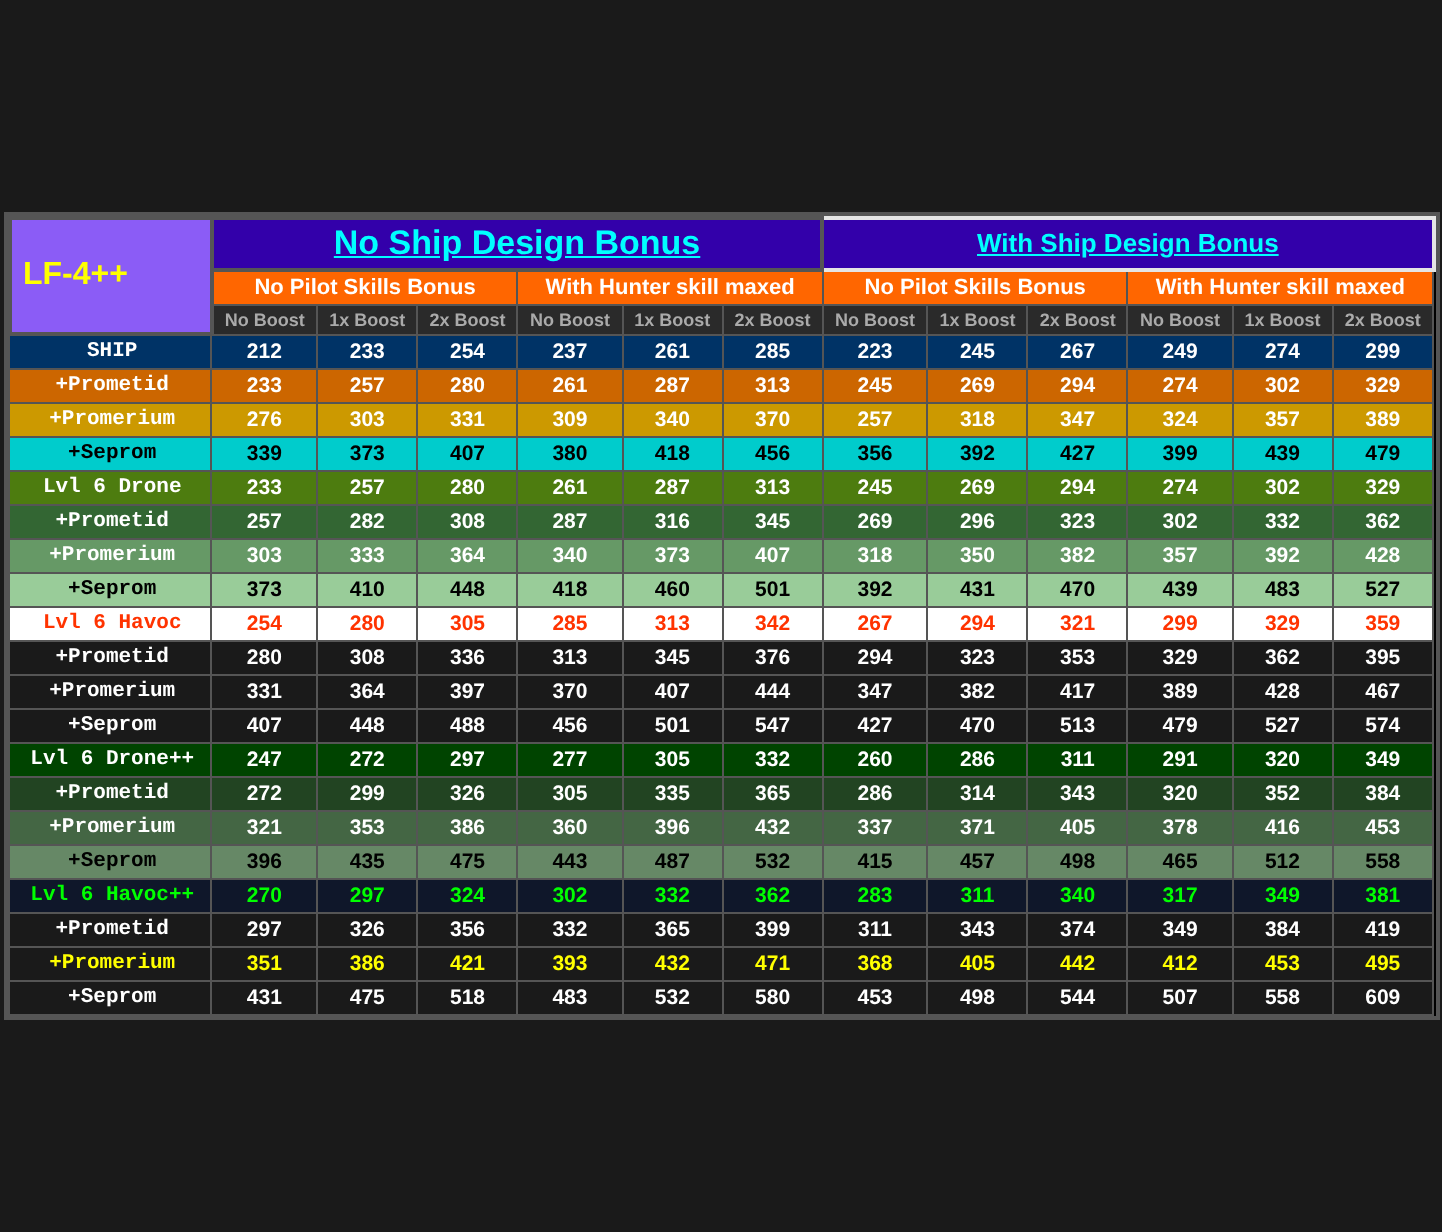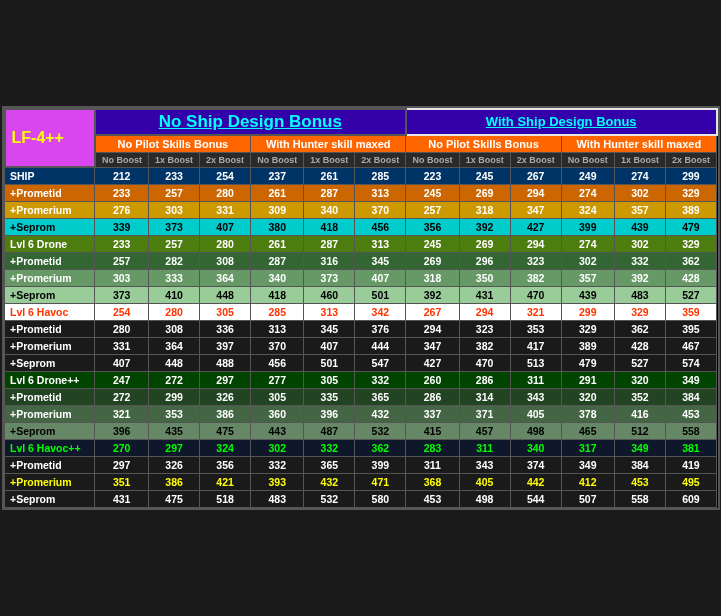--- a/index.html
+++ b/index.html
@@ -25,21 +25,21 @@
     td, th {
       border: 1px solid #555;
       text-align: center;
       padding: 2px 3px;
       font-size: 10.5px;
       font-weight: bold;
       white-space: nowrap;
     }
     
     .h1-title {
-      background: #d946ef;
+      background: #8b5cf6;
       color: #ffff00;
       font-size: 16px;
       font-weight: bold;
       text-align: left;
       padding: 4px 6px;
       border: 2px solid #555;
     }
     .h1-no-bonus {
       background: #3300aa;
       color: #00ffff;
@@ -155,22 +155,23 @@
     }
     .row-havocpp-promerium {
       background: #1a1a1a;
       color: #ffff00;
     }
     .row-havocpp-seprom {
       background: #1a1a1a;
       color: #fff;
     }
     .label-cell {
-      text-align: left;
+      text-align: center;
       padding-left: 5px;
+      font-family: Liberation Mono, monospace;
     }
   </style>
 </head>
 <body>
 
 <div class="container">
   <table>
     <thead>
       <tr>
         <td class="h1-title" rowspan="3">LF-4++</td>

